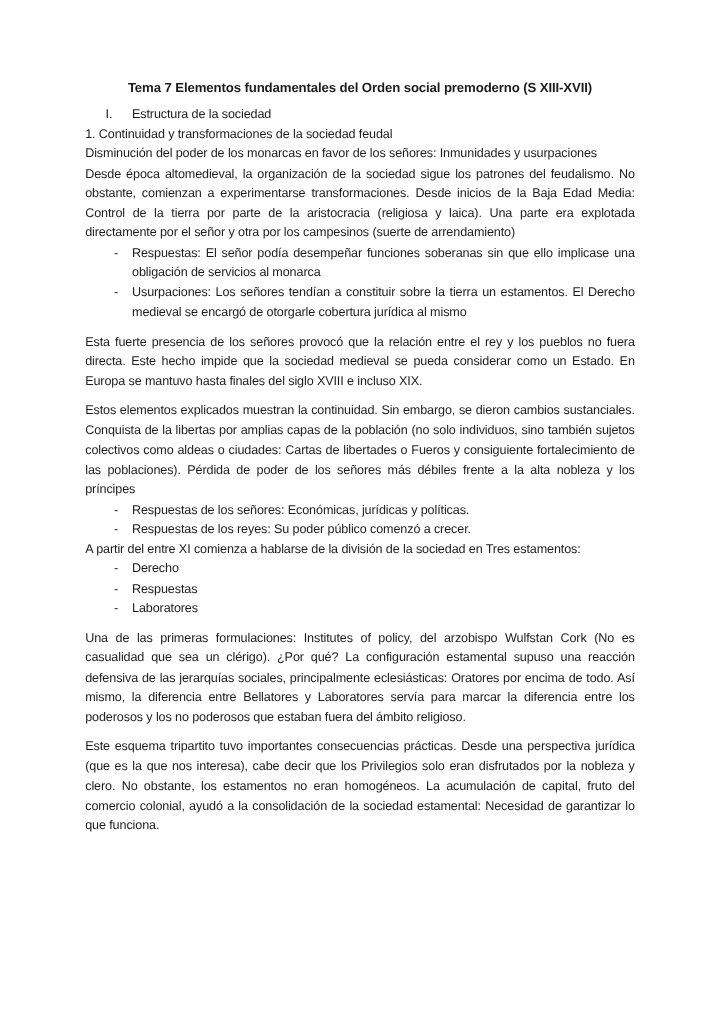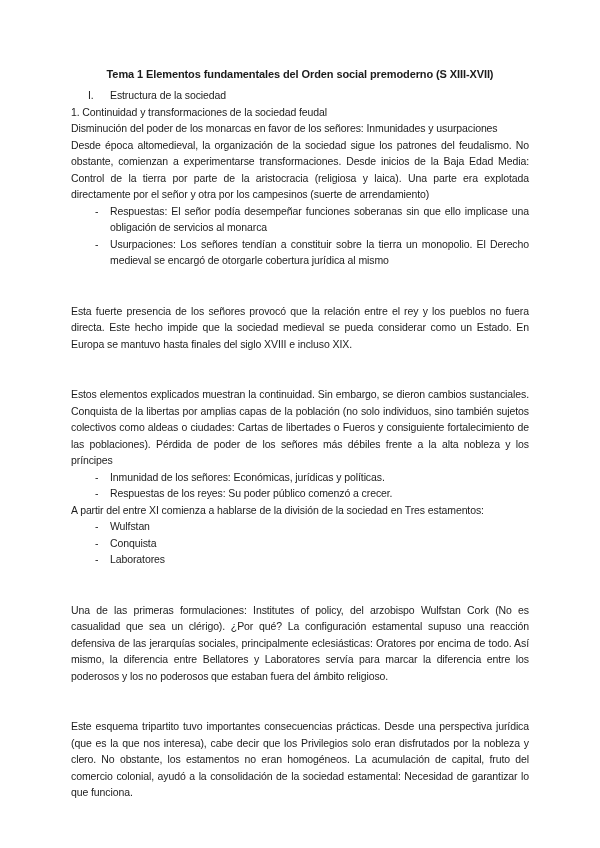--- a/index.html
+++ b/index.html
@@ -19,84 +19,84 @@
   }
   .title {
     font-size: 11px;
     font-weight: 700;
     text-align: center;
     margin: 0 0 4px 0;
     line-height: 17px;
   }
   .block { margin: 0; }
   .justify { text-align: justify; }
-  .gap { margin-top: 34px; }
+  .gap { margin-top: 8px; }
 
   .outline { display: flex; padding-left: 17px; }
   .outline .outline-marker { width: 22px; flex: 0 0 auto; }
   .outline .text { flex: 1 1 auto; }
 
   .bullet { display: flex; }
   .bullet .marker { margin-left: 24px; width: 15px; flex: 0 0 auto; }
   .bullet .text { flex: 1 1 auto; text-align: justify; }
 </style>
 </head>
 <body>
 
 <div class="page">
 
-  <h1 class="title">Tema 1 Elementos fundamentales del Orden social premoderno (S XIII-XVII)</h1>
+  <h1 class="title">Tema 7 Elementos fundamentales del Orden social premoderno (S XIII-XVII)</h1>
 
   <div class="block outline">
     <span class="outline-marker">I.</span>
     <span class="text">Estructura de la sociedad</span>
   </div>
 
   <p class="block">1. Continuidad y transformaciones de la sociedad feudal</p>
 
   <p class="block justify">Disminución del poder de los monarcas en favor de los señores: Inmunidades y usurpaciones</p>
 
   <p class="block justify">Desde época altomedieval, la organización de la sociedad sigue los patrones del feudalismo. No obstante, comienzan a experimentarse transformaciones. Desde inicios de la Baja Edad Media: Control de la tierra por parte de la aristocracia (religiosa y laica). Una parte era explotada directamente por el señor y otra por los campesinos (suerte de arrendamiento)</p>
 
   <div class="block bullet">
     <span class="marker">-</span>
     <span class="text">Respuestas: El señor podía desempeñar funciones soberanas sin que ello implicase una obligación de servicios al monarca</span>
   </div>
 
   <div class="block bullet">
     <span class="marker">-</span>
-    <span class="text">Usurpaciones: Los señores tendían a constituir sobre la tierra un monopolio. El Derecho medieval se encargó de otorgarle cobertura jurídica al mismo</span>
+    <span class="text">Usurpaciones: Los señores tendían a constituir sobre la tierra un estamentos. El Derecho medieval se encargó de otorgarle cobertura jurídica al mismo</span>
   </div>
 
   <p class="block justify gap">Esta fuerte presencia de los señores provocó que la relación entre el rey y los pueblos no fuera directa. Este hecho impide que la sociedad medieval se pueda considerar como un Estado. En Europa se mantuvo hasta finales del siglo XVIII e incluso XIX.</p>
 
   <p class="block justify gap">Estos elementos explicados muestran la continuidad. Sin embargo, se dieron cambios sustanciales. Conquista de la libertas por amplias capas de la población (no solo individuos, sino también sujetos colectivos como aldeas o ciudades: Cartas de libertades o Fueros y consiguiente fortalecimiento de las poblaciones). Pérdida de poder de los señores más débiles frente a la alta nobleza y los príncipes</p>
 
 
   <div class="block bullet">
     <span class="marker">-</span>
-    <span class="text">Inmunidad de los señores: Económicas, jurídicas y políticas.</span>
+    <span class="text">Respuestas de los señores: Económicas, jurídicas y políticas.</span>
   </div>
 
   <div class="block bullet">
     <span class="marker">-</span>
     <span class="text">Respuestas de los reyes: Su poder público comenzó a crecer.</span>
   </div>
 
 
   <p class="block justify">A partir del entre XI comienza a hablarse de la división de la sociedad en Tres estamentos:</p>
 
   <div class="block bullet">
     <span class="marker">-</span>
-    <span class="text">Wulfstan</span>
+    <span class="text">Derecho</span>
   </div>
 
   <div class="block bullet">
     <span class="marker">-</span>
-    <span class="text">Conquista</span>
+    <span class="text">Respuestas</span>
   </div>
 
   <div class="block bullet">
     <span class="marker">-</span>
     <span class="text">Laboratores</span>
   </div>
 
   <p class="block justify gap">Una de las primeras formulaciones: Institutes of policy, del arzobispo Wulfstan Cork (No es casualidad que sea un clérigo). ¿Por qué? La configuración estamental supuso una reacción defensiva de las jerarquías sociales, principalmente eclesiásticas: Oratores por encima de todo. Así mismo, la diferencia entre Bellatores y Laboratores servía para marcar la diferencia entre los poderosos y los no poderosos que estaban fuera del ámbito religioso.</p>
 
   <p class="block justify gap">Este esquema tripartito tuvo importantes consecuencias prácticas. Desde una perspectiva jurídica (que es la que nos interesa), cabe decir que los Privilegios solo eran disfrutados por la nobleza y clero. No obstante, los estamentos no eran homogéneos. La acumulación de capital, fruto del comercio colonial, ayudó a la consolidación de la sociedad estamental: Necesidad de garantizar lo que funciona.</p>

